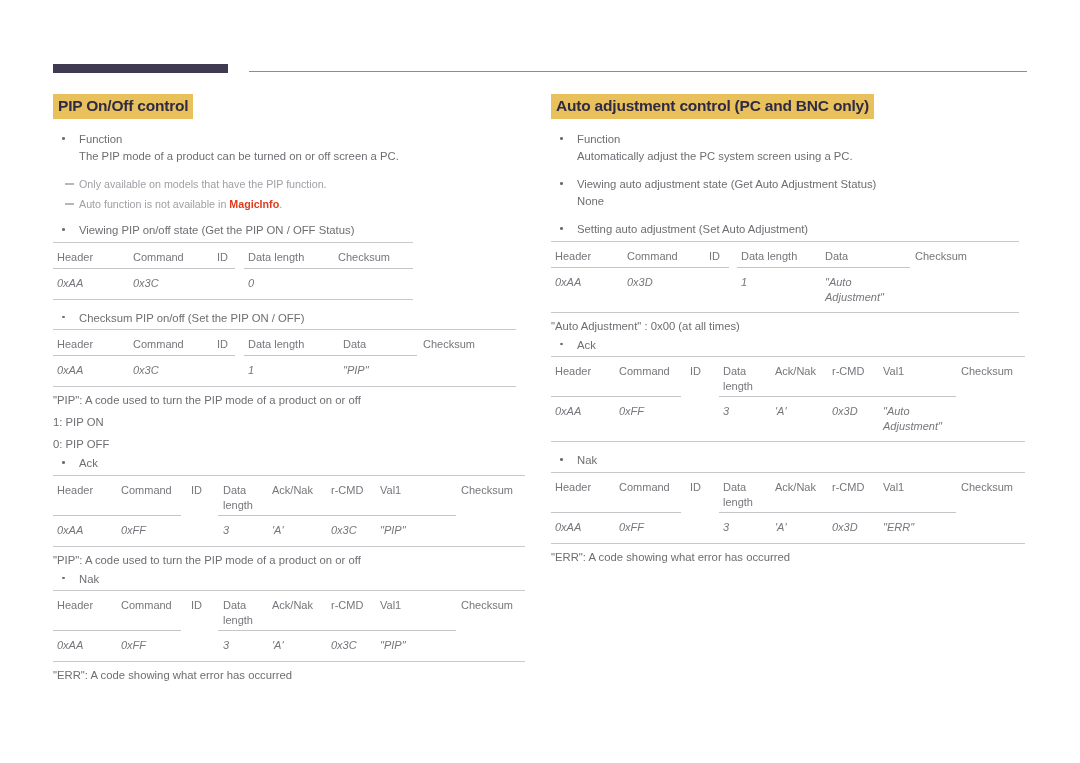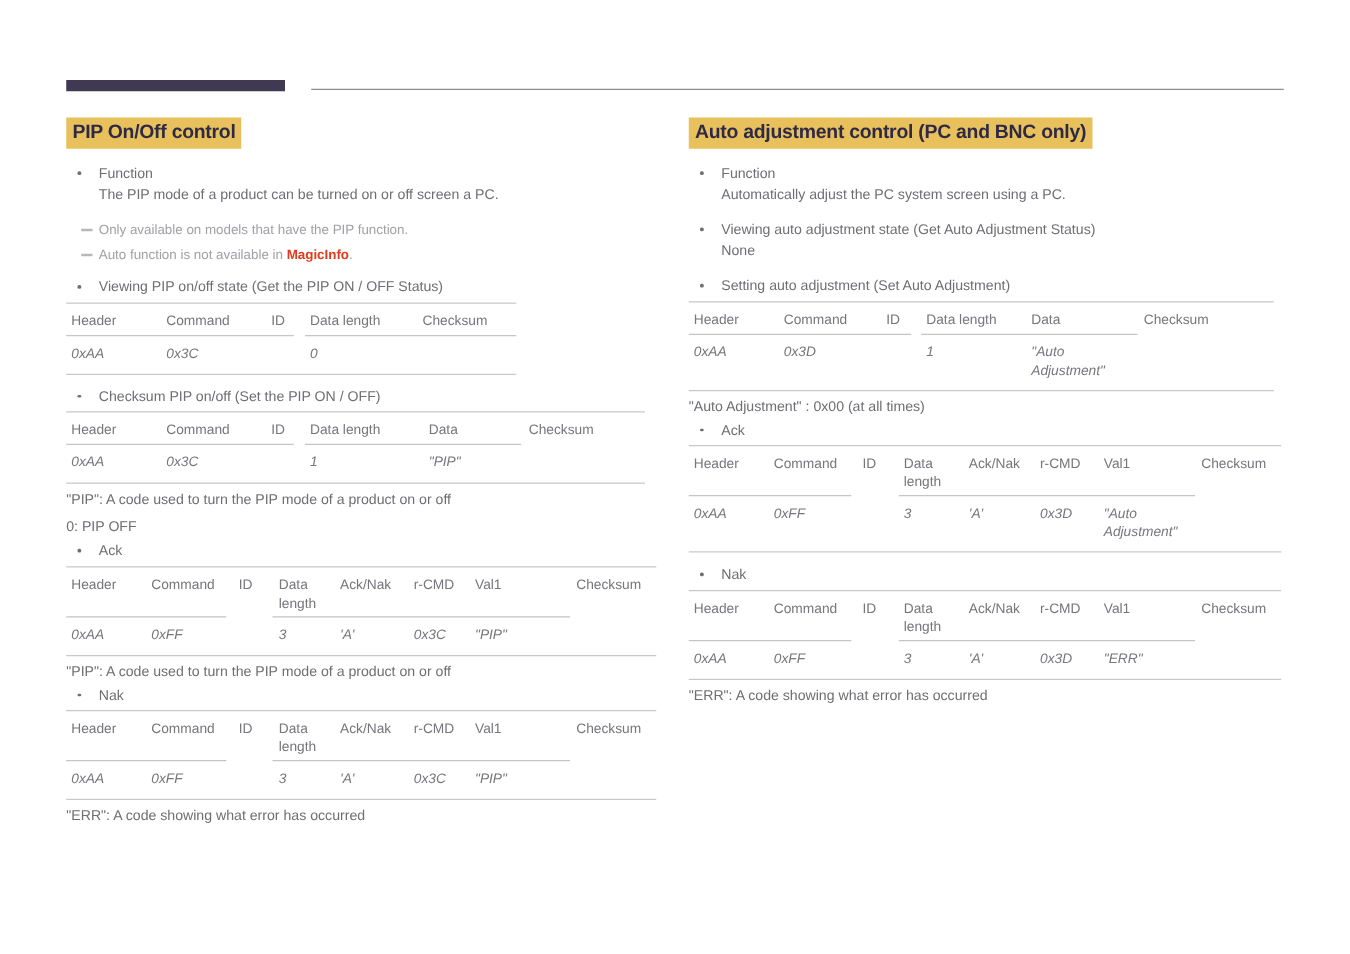--- a/index.html
+++ b/index.html
@@ -247,20 +247,21 @@
         <div class="cell" style="left:80px">0x3C</div>
         <div class="cell" style="left:164px"></div>
         <div class="cell" style="left:195px">1</div>
         <div class="cell" style="left:290px">"PIP"</div>
         <div class="cell" style="left:370px"></div>
       </div>
       <div class="rule-bottom"></div>
     </div>
 
     <div class="para">"PIP": A code used to turn the PIP mode of a product on or off</div>
+    <div class="para">1: PIP ON</div>
     <div class="para">0: PIP OFF</div>
 
     <div class="bullet">
       <span class="dot"></span>
       <span>Ack</span>
     </div>
 
     
     <div class="tbl" style="width:472px">
       <div class="rule-top"></div>

